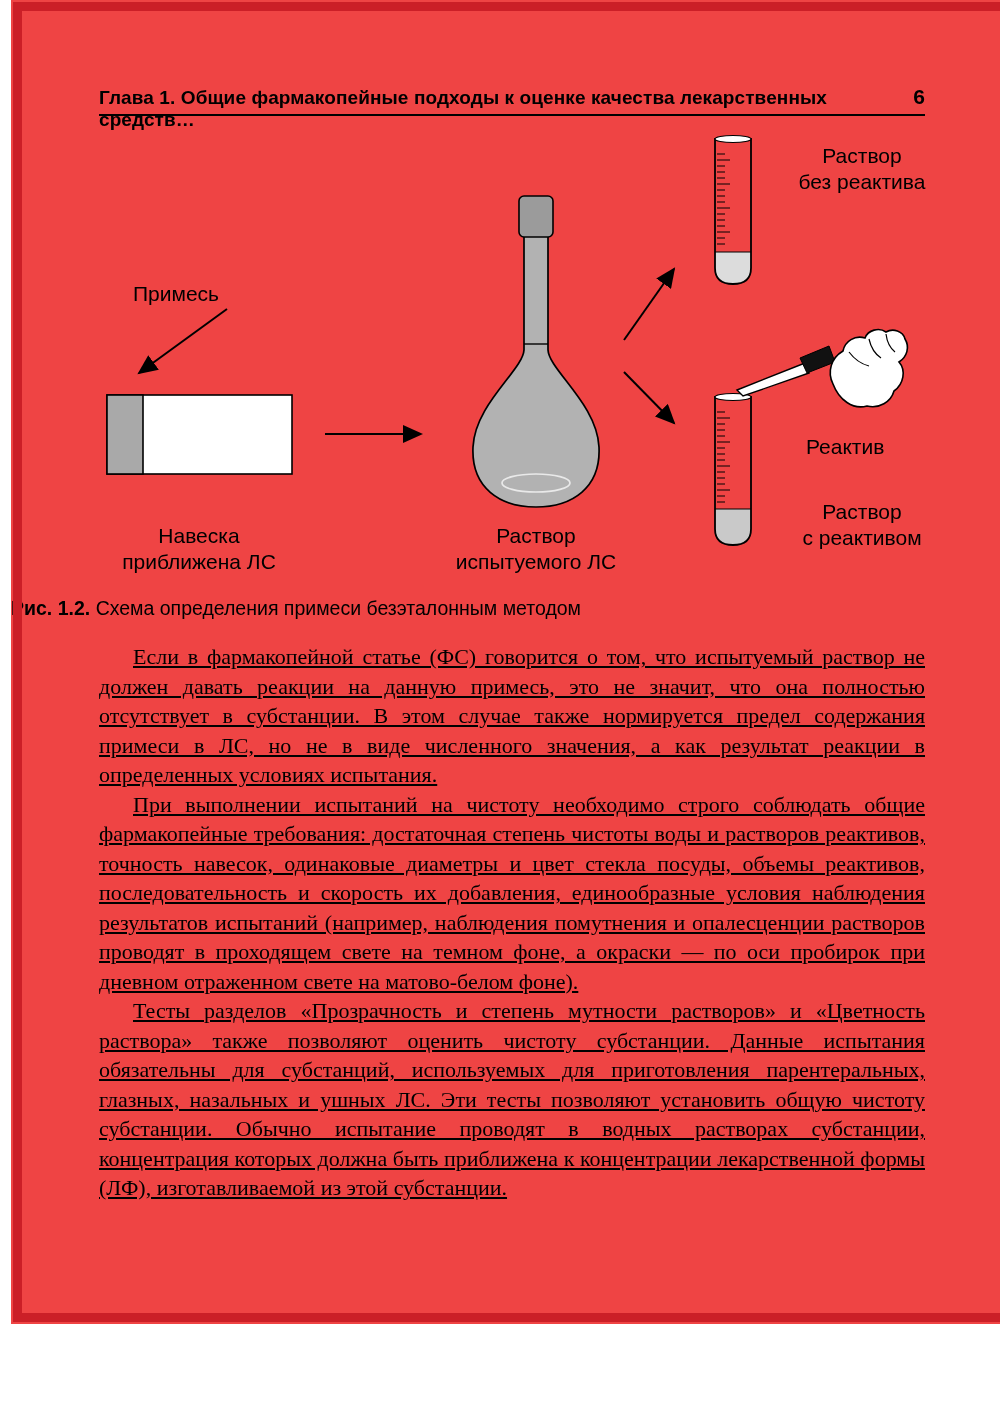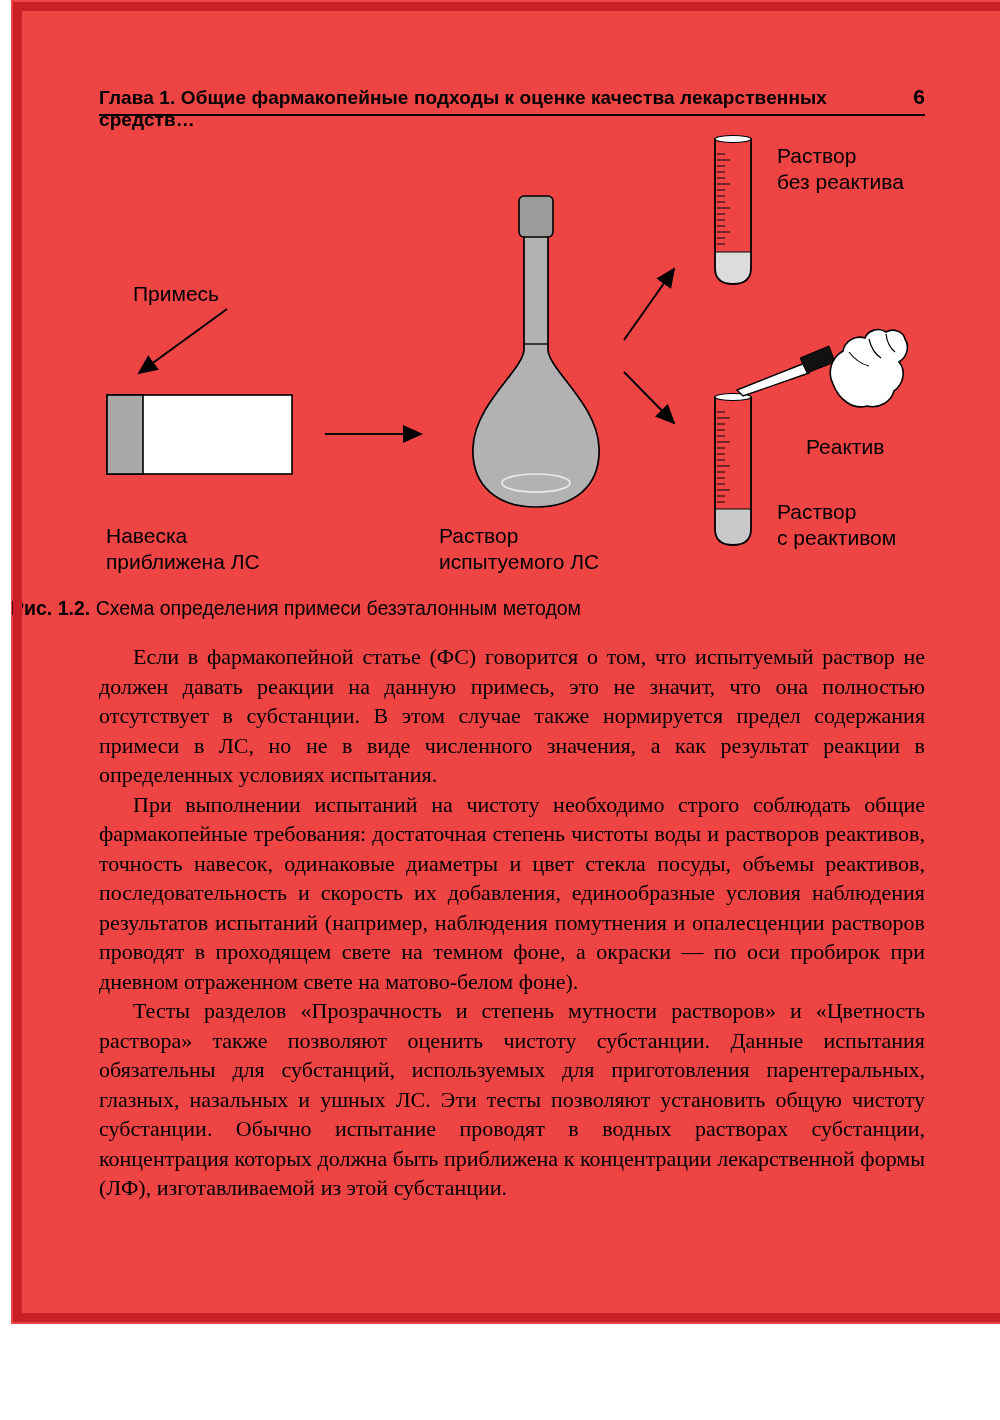--- a/index.html
+++ b/index.html
@@ -19,39 +19,39 @@
   .chapter-title { font-weight:bold; font-size:19px; letter-spacing:0.1px; }
   .page-number { font-weight:bold; font-size:21px; }
   .header-rule {
     position:absolute; left:88px; right:86px; top:114px;
     border-top:2px solid #000;
   }
   .figure { position:absolute; left:0; top:132px; width:1000px; height:458px; }
   .figure svg { position:absolute; left:0; top:0; width:1000px; height:458px; }
   .fig-label {
     position:absolute; font-size:21px; line-height:26px;
-    text-align:left; white-space:pre-line;
+    text-align:center; white-space:pre-line;
   }
   .lbl-impurity { left:122px; top:149px; text-align:center; }
   .lbl-sample { left:95px; top:391px; width:186px; }
   .lbl-solution { left:428px; top:391px; width:194px; }
   .lbl-no-reagent { left:766px; top:11px; width:170px; }
   .lbl-reagent { left:795px; top:302px; text-align:left; }
   .lbl-with-reagent { left:766px; top:367px; width:170px; }
   .caption {
     position:absolute; left:0; top:597px; width:100%;
     text-align:left; font-size:19.5px;
   }
   .caption .cap-label { font-weight:bold; }
   .body-text {
     position:absolute; left:88px; right:86px; top:642px;
     font-family:"Liberation Serif", serif; font-size:22px;
     line-height:29.5px; text-align:justify;
   }
-  .body-text p { text-indent:34px; margin:0; }
+  .body-text p { text-indent:34px; margin:0;text-decoration:underline; }
 </style>
 </head>
 <body>
 
 <div class="page">
   <div class="red-frame"></div>
 
   <div class="header">
     <div class="chapter-title">Глава 1. Общие фармакопейные подходы к оценке качества лекарственных средств…</div>
     <div class="page-number">6</div>

